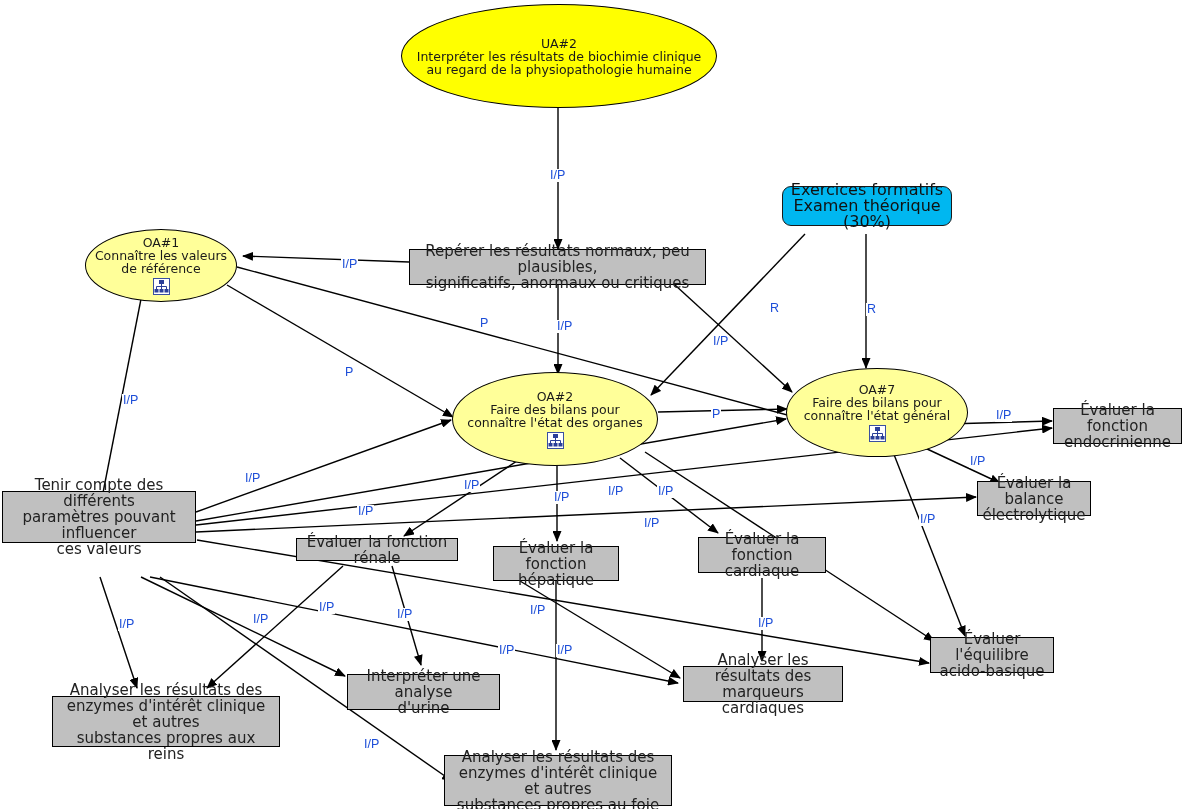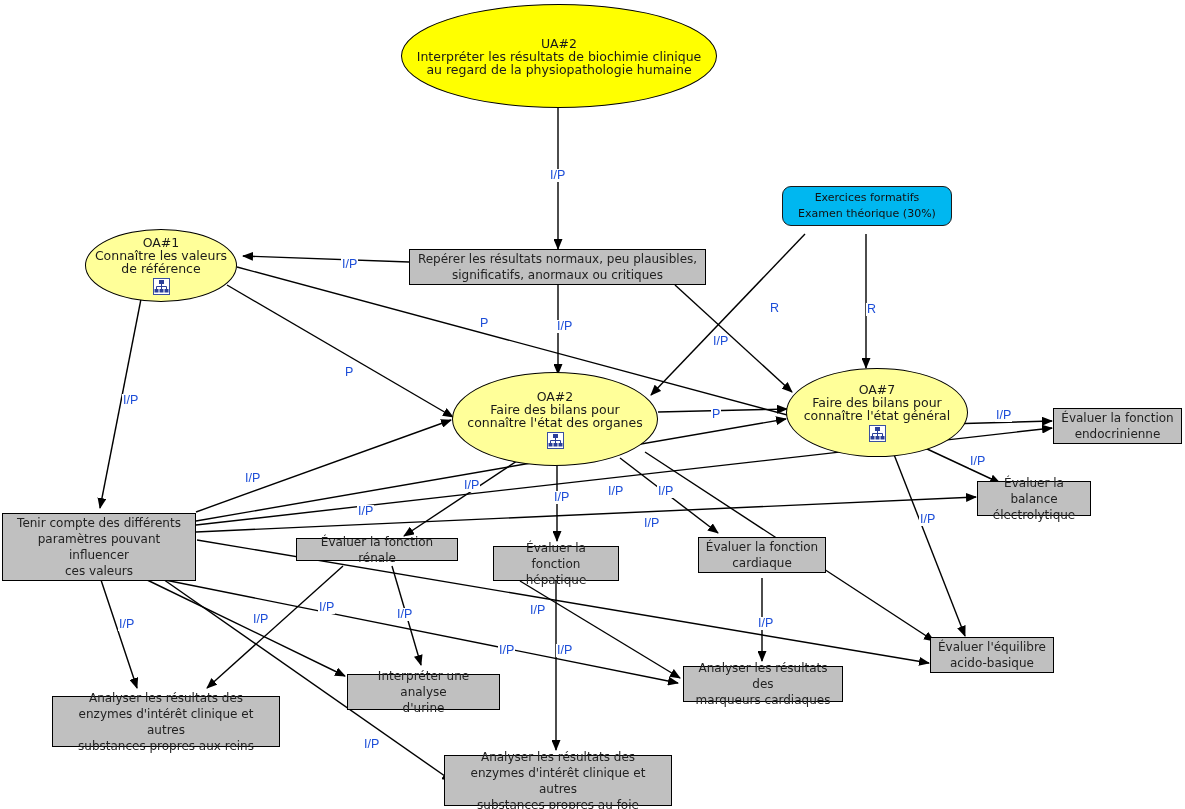--- a/index.html
+++ b/index.html
@@ -2,24 +2,24 @@
 <html><head>
 <meta charset="utf-8">
 <style>
   html,body{margin:0;padding:0;background:#ffffff;}
   body{font-family:"DejaVu Sans","Liberation Sans",sans-serif;}
   #canvas{position:relative;width:1185px;height:809px;background:#fff;overflow:hidden;}
   #edges{position:absolute;left:0;top:0;width:1185px;height:809px;}
   .edge-line{stroke:#000;stroke-width:1.4;fill:none;}
   .node{position:absolute;box-sizing:border-box;display:flex;flex-direction:column;
         align-items:center;justify-content:center;text-align:center;}
-  .rect-node{background:#c0c0c0;border:1px solid #000;color:#222;font-size:12px;
+  .rect-node{background:#c0c0c0;border:1px solid #000;color:#222;font-size:15px;
              line-height:16px;padding:3px 6px;}
   .rounded-node{background:#00b7f0;border:1px solid #1a1a1a;border-radius:9px;color:#111;
-                font-size:11px;line-height:16px;padding:3px 6px;}
+                font-size:16px;line-height:16px;padding:3px 6px;}
   .ellipse-node{border-radius:50%;border:1px solid #000;font-size:12.5px;line-height:13px;
                 color:#1a1a1a;}
   .ellipse-ua{background:#ffff00;}
   .ellipse-oa{background:#ffff99;}
   .node-text{white-space:pre-line;display:block;}
   .hier-icon{display:block;margin-top:3px;width:17px;height:17px;}
   .lbl{position:absolute;font-family:Liberation Sans, sans-serif;font-size:12.5px;
        color:#1d4ed8;background:#fff;padding:0 1px;line-height:13px;white-space:nowrap;}
 </style>
 </head>
@@ -148,21 +148,21 @@
   <div class="node rect-node" style="left:409px;top:249px;width:297px;height:36px;">
     <span class="node-text">Repérer les résultats normaux, peu plausibles,
 significatifs, anormaux ou critiques</span>
   </div>
 
   <div class="node rounded-node" style="left:782px;top:186px;width:170px;height:40px;">
     <span class="node-text">Exercices formatifs
 Examen théorique (30%)</span>
   </div>
 
-  <div class="node rect-node" style="left:2px;top:513px;width:194px;height:68px;">
+  <div class="node rect-node" style="left:2px;top:491px;width:194px;height:52px;">
     <span class="node-text">Tenir compte des différents
 paramètres pouvant influencer
 ces valeurs</span>
   </div>
 
   <div class="node rect-node" style="left:296px;top:538px;width:162px;height:23px;">
     <span class="node-text">Évaluer la fonction rénale</span>
   </div>
 
   <div class="node rect-node" style="left:493px;top:546px;width:126px;height:35px;">

